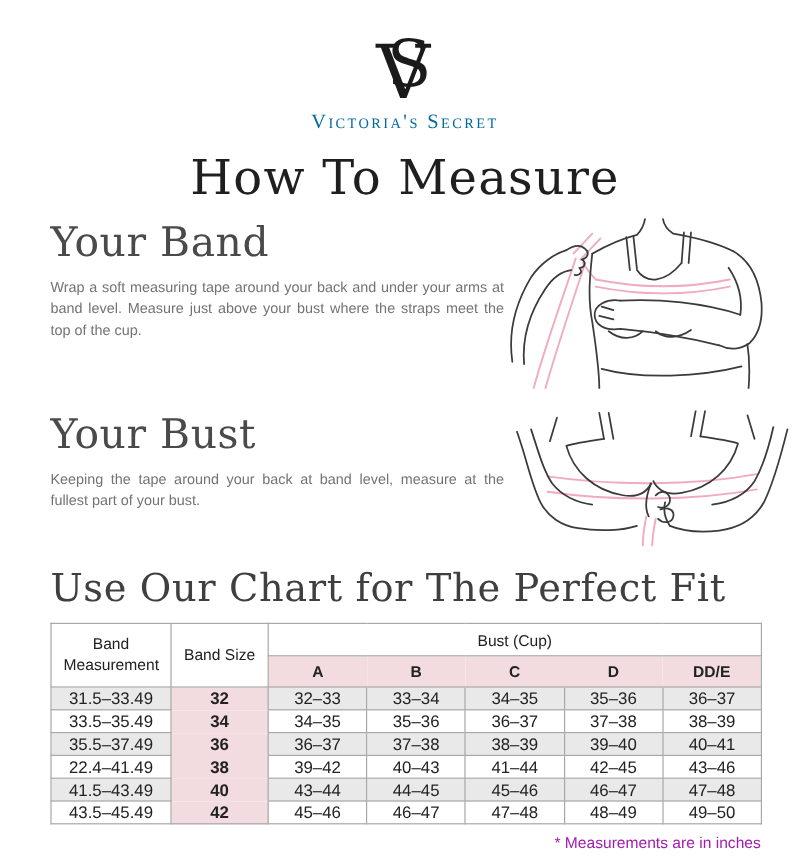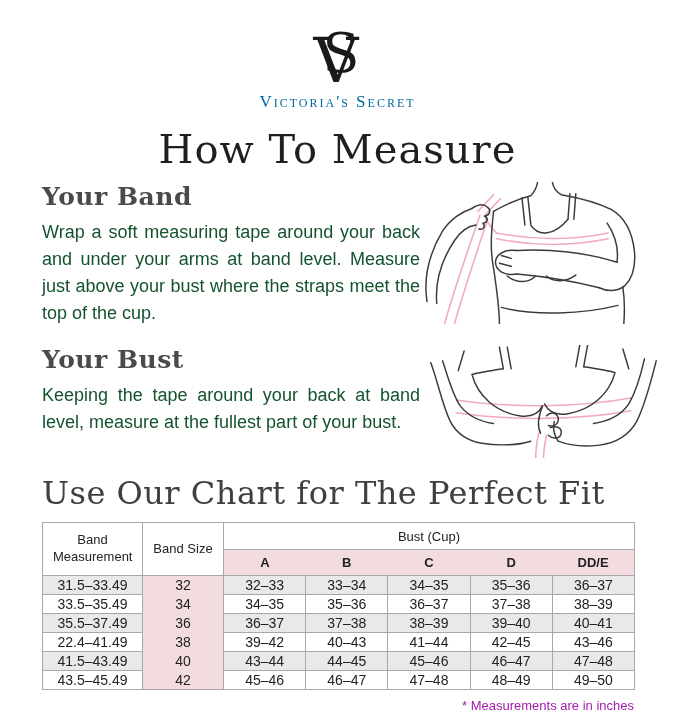--- a/index.html
+++ b/index.html
@@ -25,26 +25,26 @@
     font-family:"DejaVu Serif", serif; font-weight:400;
     font-size:40px; text-align:center; color:#1f1f1f;
     margin-top:14px; letter-spacing:1px;
   }
   
   .section-row{display:flex; align-items:flex-start; margin-left:42px; margin-right:8px;}
   .section-row.band{margin-top:10px;}
   .section-row.bust{margin-top:18px;}
   .text-col{width:378px;}
   .section-heading{
-    font-family:"DejaVu Serif", serif; font-weight:700;
-    font-size:25px; color:#4a4a4a; letter-spacing:0.5px;
+    font-family:"DejaVu Serif", serif; font-weight:400;
+    font-size:34px; color:#4a4a4a; letter-spacing:0.5px;
   }
   .section-body{
-    margin-top:8px; font-size:18px; line-height:1.5;
-    text-align:justify; color:#14532d;
+    margin-top:8px; font-size:12px; line-height:1.5;
+    text-align:justify; color:#737373;
   }
   .illus-col{flex:1; display:flex; justify-content:center;}
   .illus-col svg{display:block;}
   
   .chart-heading{
     font-family:"DejaVu Serif", serif; font-weight:400;
     font-size:32px; color:#3f3f3f; letter-spacing:0.5px;
     margin:16px 0 0 42px;
   }
   
@@ -65,21 +65,21 @@
   .size-chart th.span-head{height:53px; line-height:1.3; padding:0 10px;}
   .size-chart th.cup-letter{
     background:var(--pink); font-weight:700; height:26px;
     border-left:none; border-right:none;
   }
   .size-chart th.cup-letter:last-child{border-right:1px solid var(--border);}
   .size-chart tbody td{font-size:14px; height:14px; padding:1px 2px;}
   .size-chart tbody tr:nth-child(odd) td{background:var(--rowgray);}
   .size-chart tbody tr:nth-child(even) td{background:#fff;}
   .size-chart tbody td.band-size{
-    background:var(--pink) !important; font-weight:400;
+    background:var(--pink) !important; font-weight:700;
     border-top:none; border-bottom:none;
   }
   .size-chart tbody tr:last-child td.band-size{border-bottom:1px solid var(--border);}
   .footnote{
     width:592px; margin:8px 0 0 42px; text-align:right;
     font-size:13px; color:#a21caf;
   }
   .ln{fill:none; stroke:#3b3b3b; stroke-width:1.5; stroke-linecap:round; stroke-linejoin:round;}
   .tp{fill:none; stroke:var(--tape); stroke-width:1.6; stroke-linecap:round;}
 </style>

